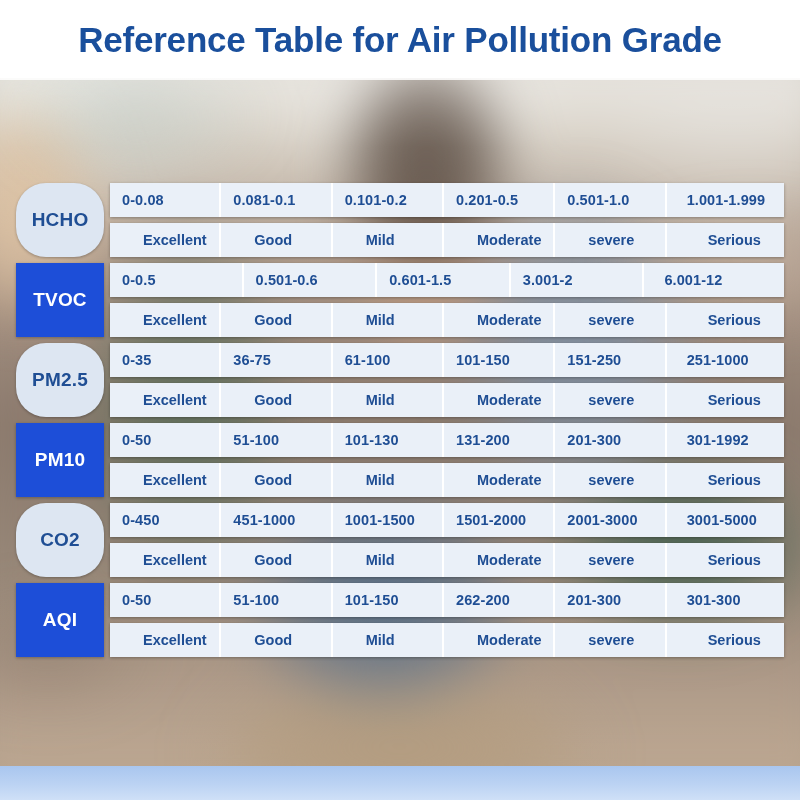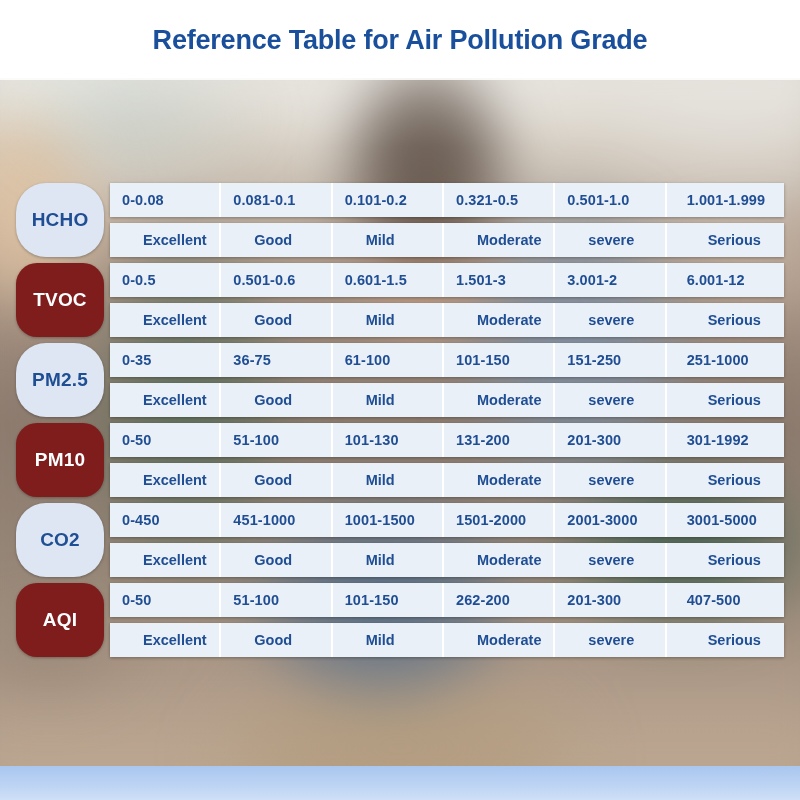--- a/index.html
+++ b/index.html
@@ -68,21 +68,21 @@
     position: absolute;
     left: 0; top: 0;
     width: 800px; height: 80px;
     background: linear-gradient(180deg, #ffffff 0%, #ffffff 72%, rgba(255,255,255,0.86) 100%);
     display: flex;
     align-items: center;
     justify-content: center;
     z-index: 5;
   }
   #page-title {
-    font-size: 27px;
+    font-size: 35px;
     font-weight: bold;
     color: #1a4f9c;
     letter-spacing: -0.2px;
     white-space: nowrap;
     text-shadow: 0 1px 0 rgba(255,255,255,0.9);
   }
 
   
   #bottom-bar {
     position: absolute;
@@ -120,23 +120,22 @@
     font-weight: bold;
     letter-spacing: 0.2px;
     box-shadow: 0 1px 3px rgba(0,0,0,0.28);
   }
   .row-label.light {
     background: #dde6f2;
     color: #1f4e94;
     border-radius: 30px;
   }
   .row-label.dark {
-    background: #7f1d1d;
+    background: #1d4ed8;
     color: #ffffff;
-    border-radius: 21px;
   }
 
   
   .row-body {
     flex: 1 1 auto;
     display: flex;
     flex-direction: column;
     justify-content: space-between;
     margin-left: 6px;
   }
@@ -181,42 +180,41 @@
   </div>
 
   <div id="table">
       <div class="grade-row">
         <div class="row-label light">HCHO</div>
         <div class="row-body">
           <div class="subrow values">
             <div class="cell">0-0.08</div>
             <div class="cell">0.081-0.1</div>
             <div class="cell">0.101-0.2</div>
-            <div class="cell">0.321-0.5</div>
+            <div class="cell">0.201-0.5</div>
             <div class="cell">0.501-1.0</div>
             <div class="cell">1.001-1.999</div>
           </div>
           <div class="subrow levels">
             <div class="cell">Excellent</div>
             <div class="cell">Good</div>
             <div class="cell">Mild</div>
             <div class="cell">Moderate</div>
             <div class="cell">severe</div>
             <div class="cell">Serious</div>
           </div>
         </div>
       </div>
       <div class="grade-row">
         <div class="row-label dark">TVOC</div>
         <div class="row-body">
           <div class="subrow values">
             <div class="cell">0-0.5</div>
             <div class="cell">0.501-0.6</div>
             <div class="cell">0.601-1.5</div>
-            <div class="cell">1.501-3</div>
             <div class="cell">3.001-2</div>
             <div class="cell">6.001-12</div>
           </div>
           <div class="subrow levels">
             <div class="cell">Excellent</div>
             <div class="cell">Good</div>
             <div class="cell">Mild</div>
             <div class="cell">Moderate</div>
             <div class="cell">severe</div>
             <div class="cell">Serious</div>
@@ -288,21 +286,21 @@
       </div>
       <div class="grade-row">
         <div class="row-label dark">AQI</div>
         <div class="row-body">
           <div class="subrow values">
             <div class="cell">0-50</div>
             <div class="cell">51-100</div>
             <div class="cell">101-150</div>
             <div class="cell">262-200</div>
             <div class="cell">201-300</div>
-            <div class="cell">407-500</div>
+            <div class="cell">301-300</div>
           </div>
           <div class="subrow levels">
             <div class="cell">Excellent</div>
             <div class="cell">Good</div>
             <div class="cell">Mild</div>
             <div class="cell">Moderate</div>
             <div class="cell">severe</div>
             <div class="cell">Serious</div>
           </div>
         </div>

